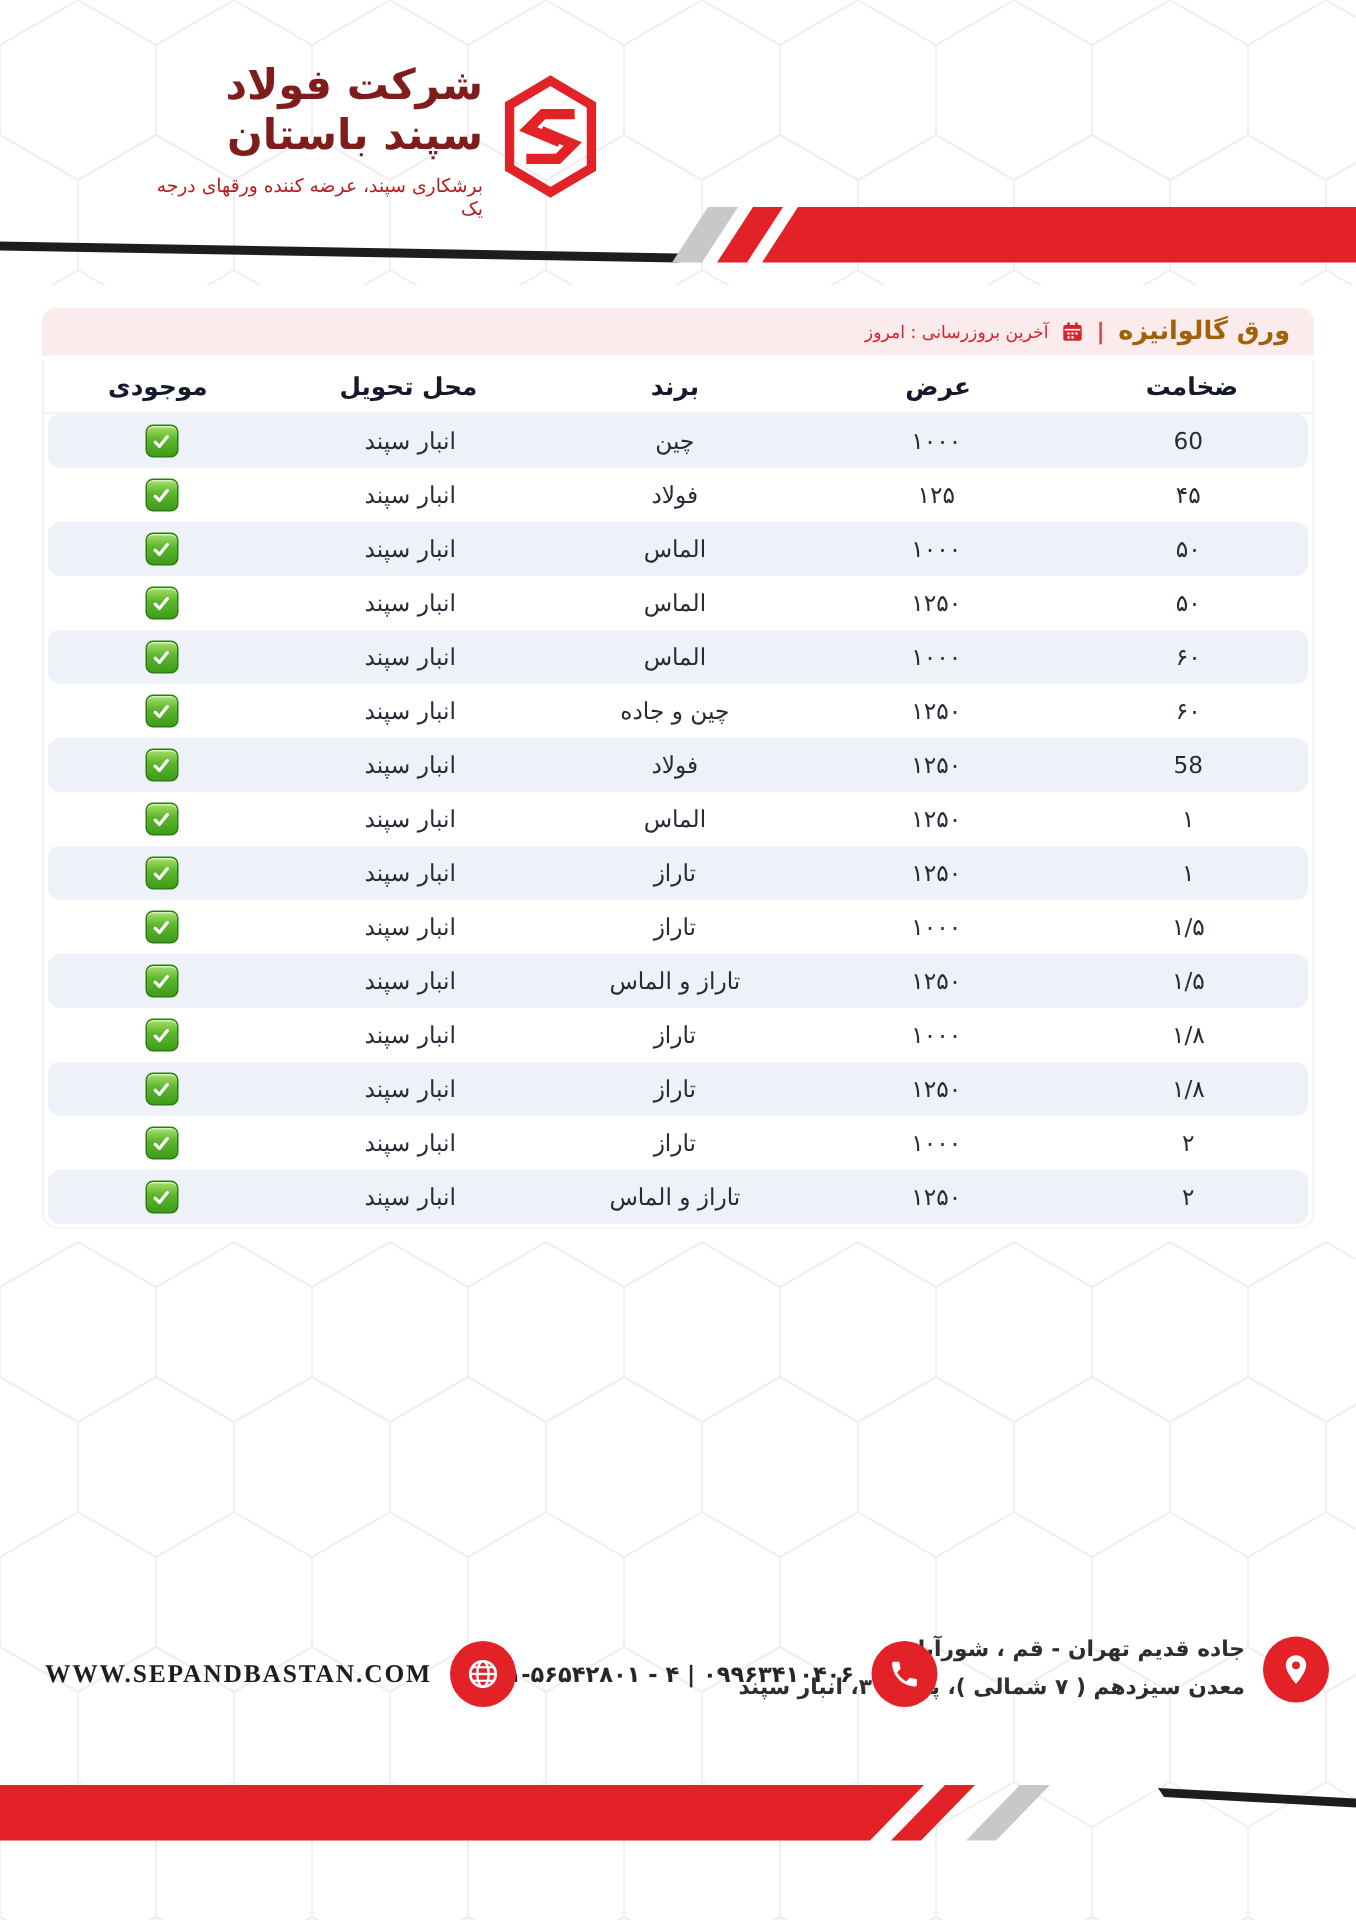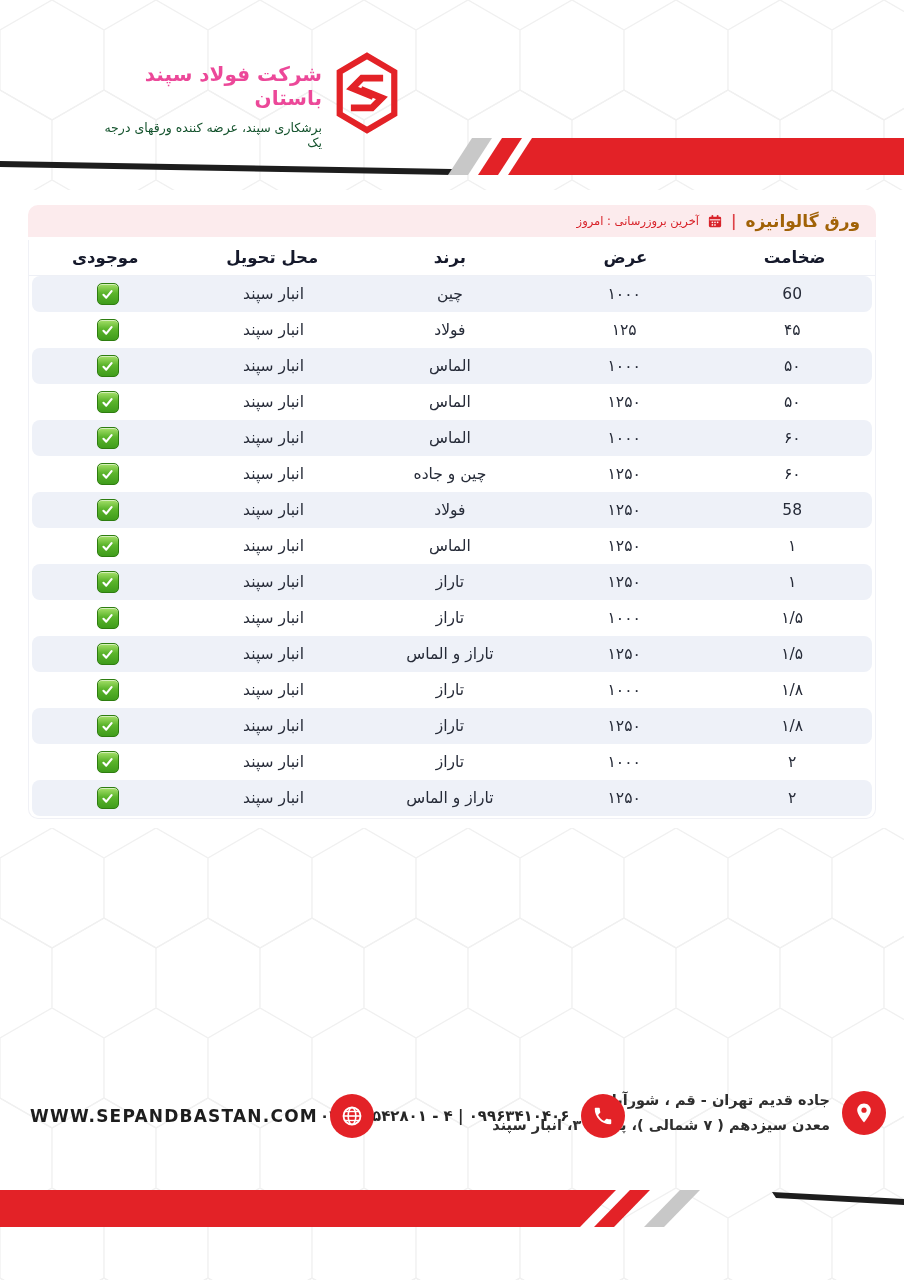--- a/index.html
+++ b/index.html
@@ -10,22 +10,22 @@
   }
   .bg-pattern { position:absolute; left:0; z-index:0; pointer-events:none; }
   #bg-top { top:0; }
   #bg-bottom { top:828px; }
 
   
   .header { position:absolute; top:40px; left:88px; width:310px; z-index:2;
             display:flex; flex-direction:row-reverse; align-items:center; gap:14px; }
   .logo-box { flex:0 0 auto; }
   .brand-text { text-align:right; direction:rtl; }
-  .company-name { font-size:20px; font-weight:bold; color:#ec4899; letter-spacing:0;margin-top:22px; }
-  .tagline { margin-top:10px; font-size:12.5px; color:#14532d; }
+  .company-name { font-size:28px; font-weight:bold; color:#7f1d1d; letter-spacing:0; }
+  .tagline { margin-top:10px; font-size:12.5px; color:#b91c1c; }
 
   .banner-svg { position:absolute; left:0; z-index:1; }
   #banner-top { top:130px; }
   #banner-bottom { top:1185px; }
 
   
   .card { position:absolute; top:205px; left:28px; width:848px; z-index:2; direction:rtl; }
   .card-titlebar {
     height:32px; background:#fcebed; border-radius:10px 10px 0 0;
     display:flex; align-items:center; padding:0 16px; gap:9px;
@@ -57,21 +57,21 @@
   }
 
   
   .contact { position:absolute; z-index:2; display:flex; align-items:center; gap:12px; }
   .icon-circle { width:44px; height:44px; border-radius:50%; background:#e32227;
                  display:flex; align-items:center; justify-content:center; flex:0 0 auto; }
   #contact-address { top:1088px; right:18px; direction:rtl; }
   .address-text { text-align:right; font-size:14.5px; font-weight:600; color:#2e2e2e; line-height:1.75; }
   #contact-phone { top:1094px; left:320px; }
   .phone-text { direction:ltr; font-size:15px; font-weight:600; color:#262626; letter-spacing:.5px; }
-  #contact-web { top:1094px; left:30px; }
+  #contact-web { top:1094px; left:30px;font-family:Liberation Serif, serif; }
   .web-text { font-size:17px; font-weight:bold; color:#1d1d1d; letter-spacing:1.2px; }
 </style>
 </head>
 <body>
 
 <svg id="bg-top" class="bg-pattern" width="904" height="190">
   <defs>
     <pattern id="hexpat" width="104" height="180" patternUnits="userSpaceOnUse">
       <path d="M52 0 L104 30 V90 L52 120 L0 90 V30 Z" fill="none" stroke="#ececec" stroke-width="1.4"></path>
       <path d="M0 90 L52 120 V180 M104 90 L52 120" fill="none" stroke="#ececec" stroke-width="1.4"></path>

